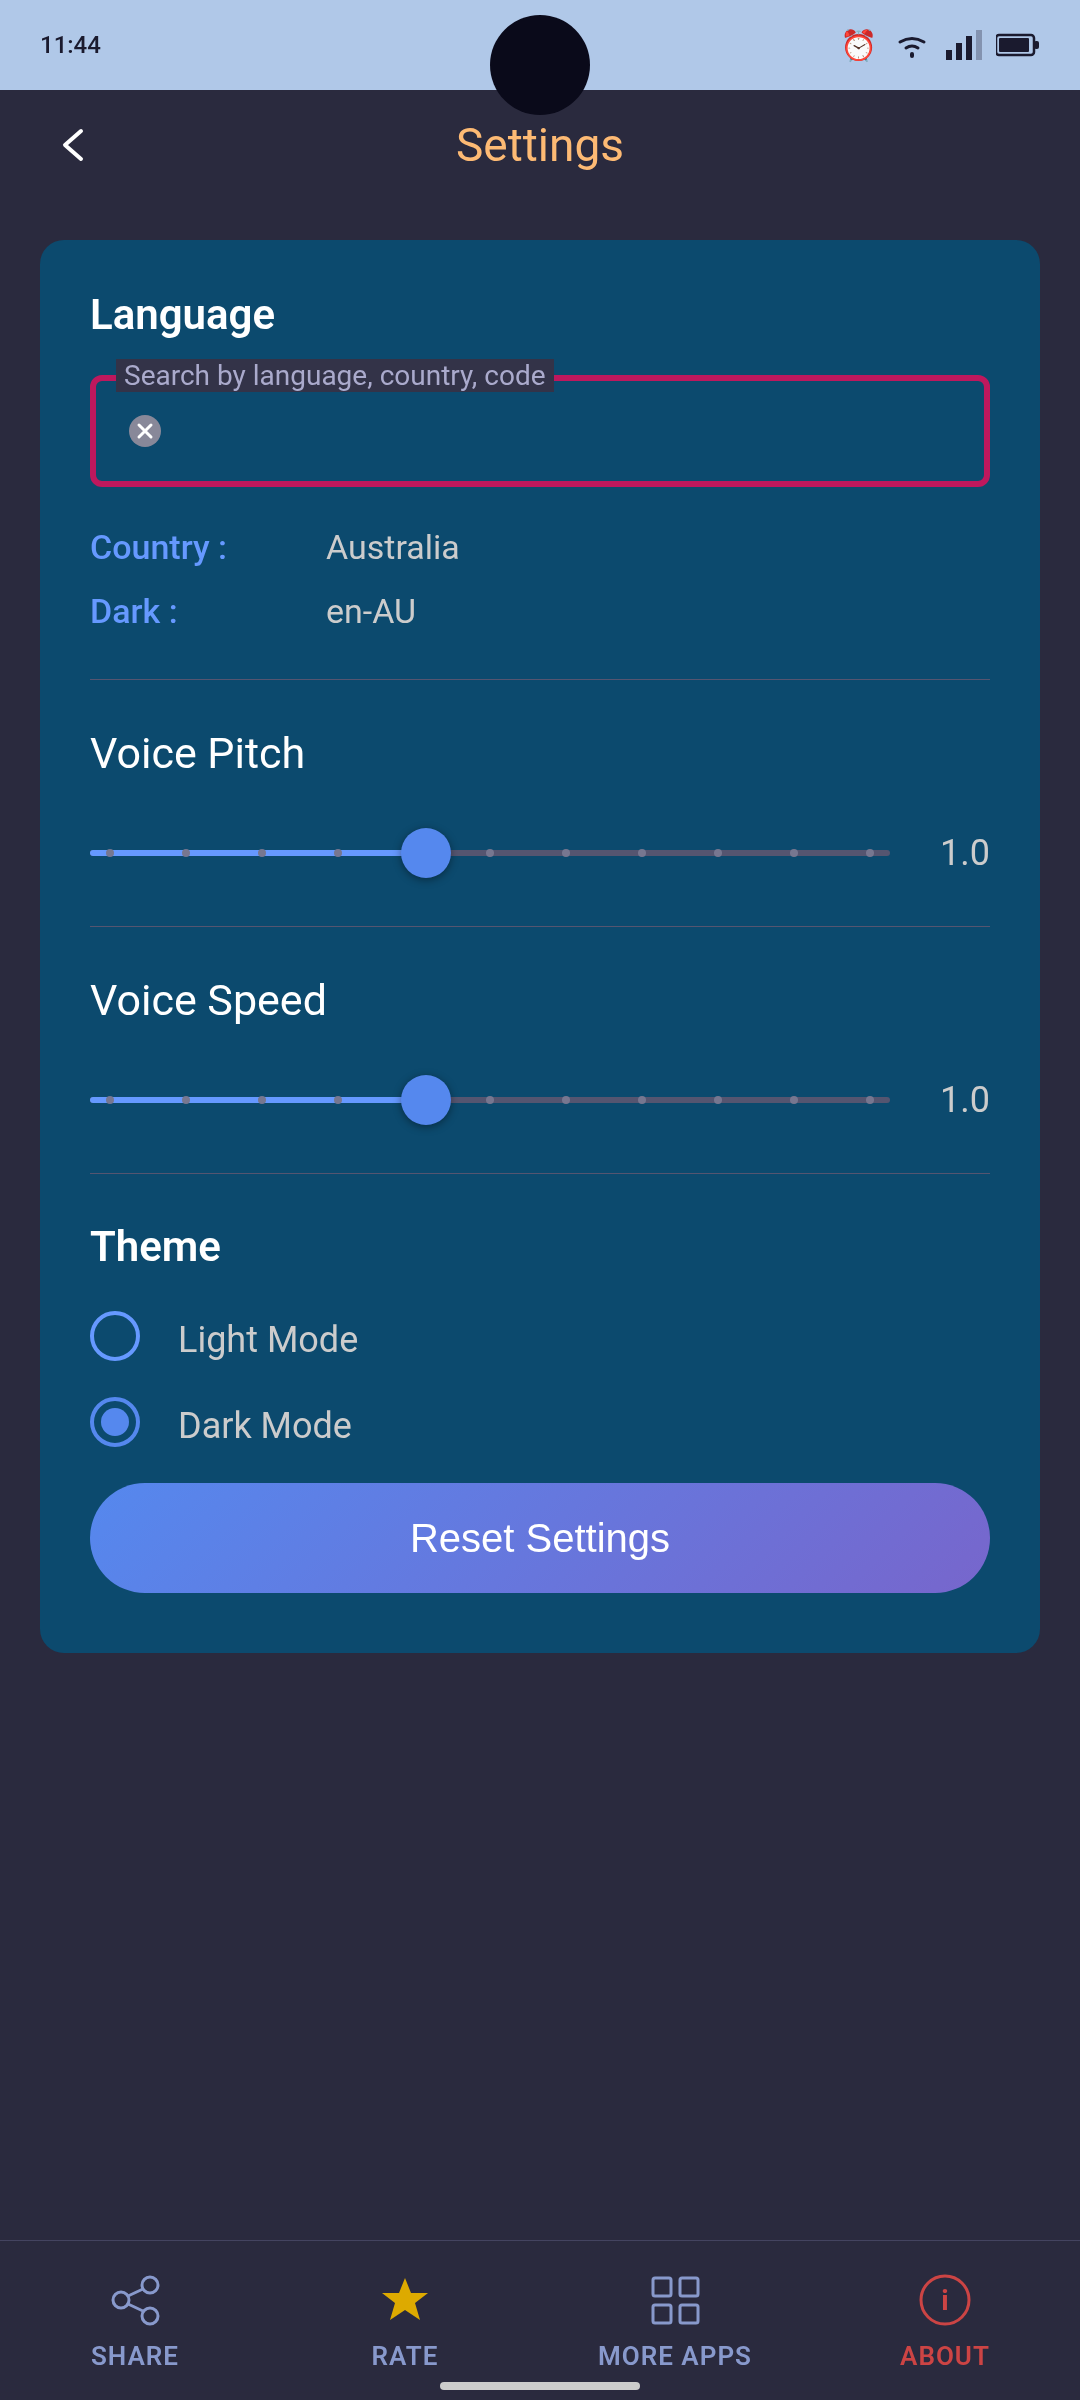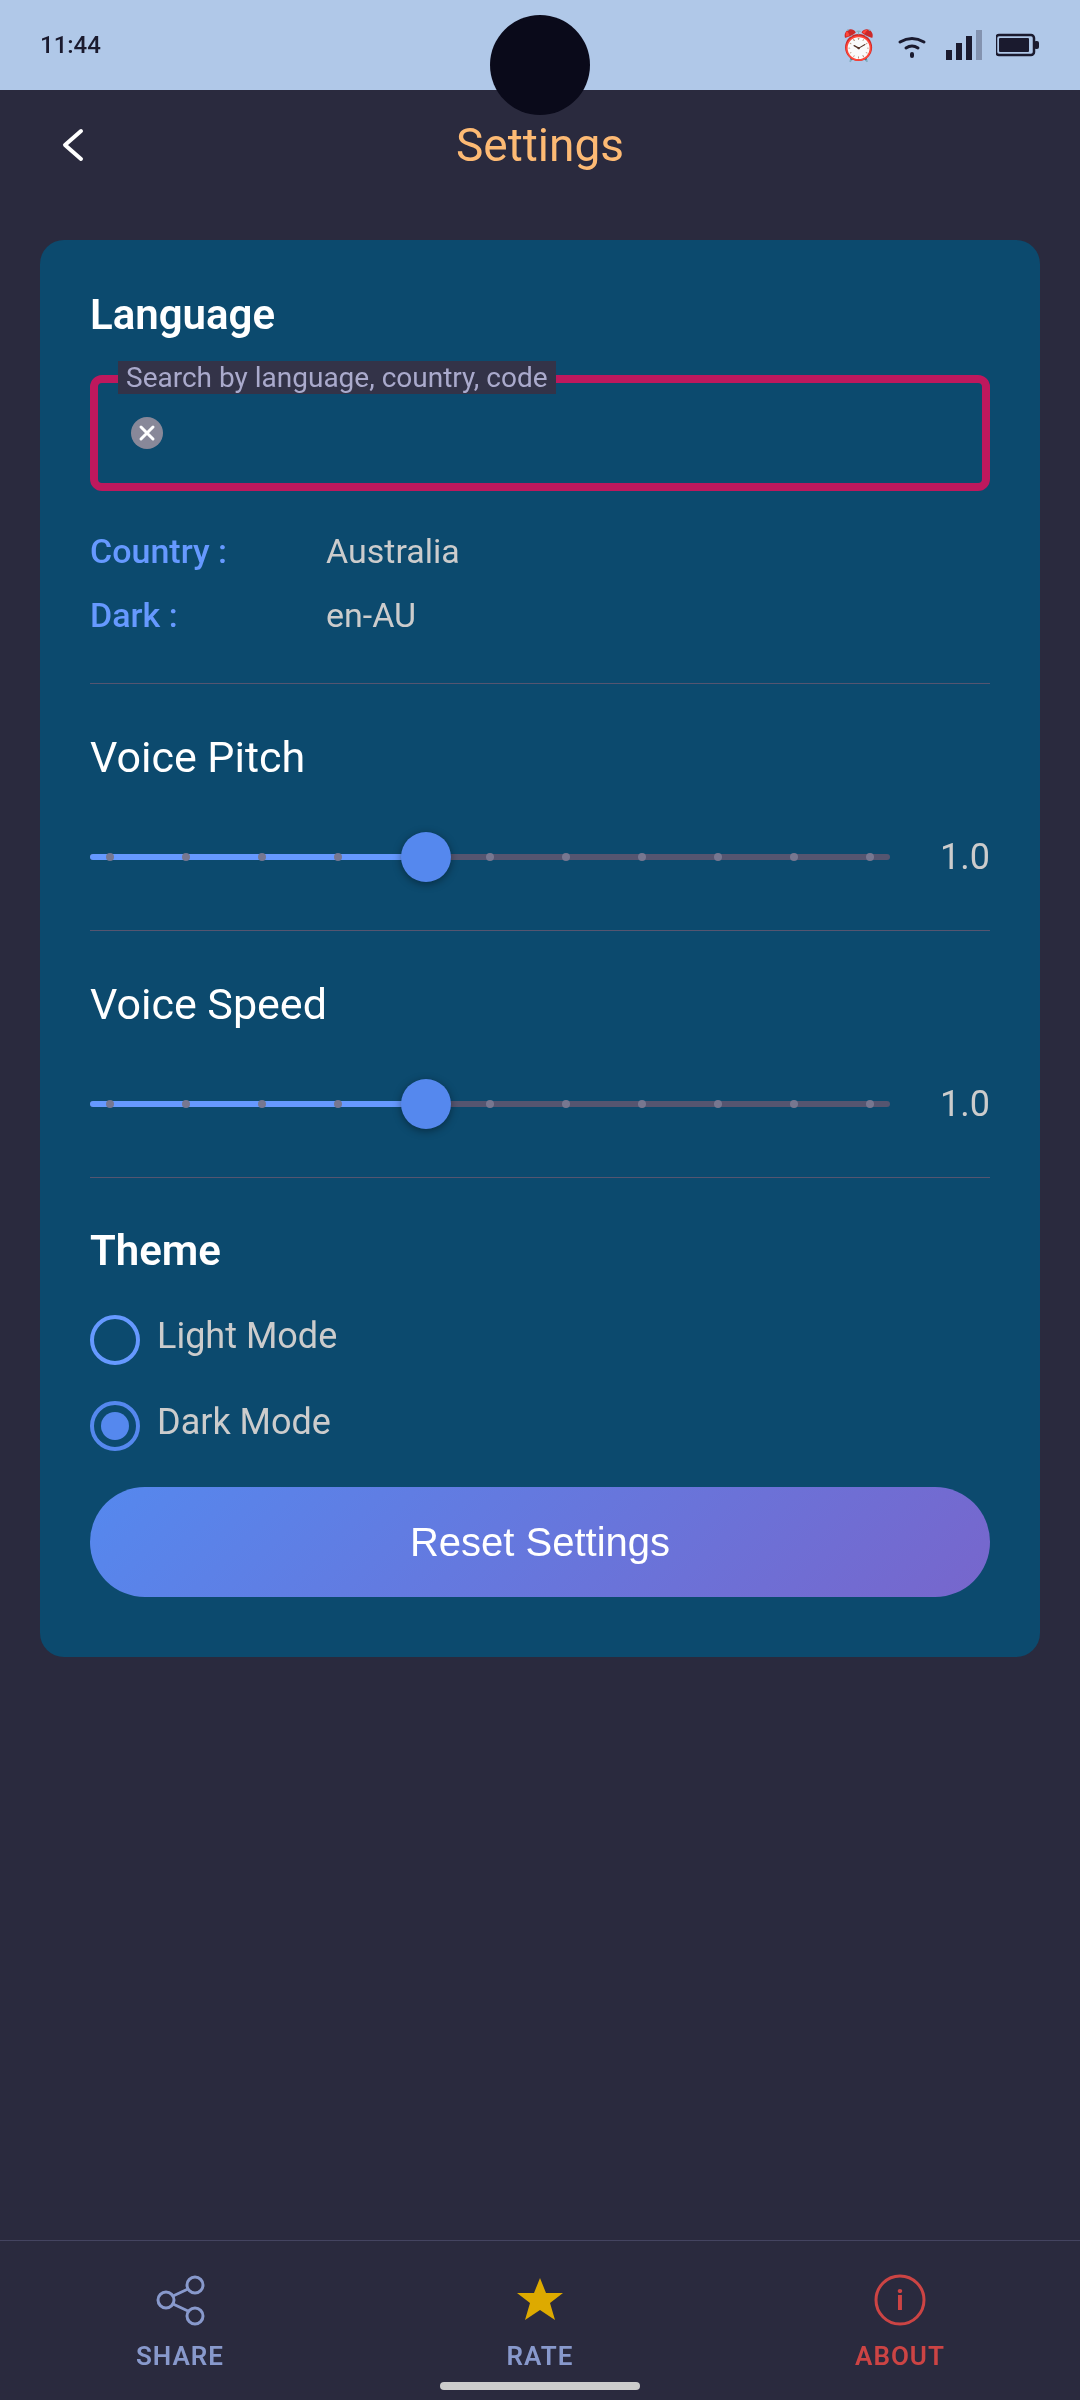--- a/index.html
+++ b/index.html
@@ -91,21 +91,21 @@
     .section-title {
       font-size: 42px;
       font-weight: 600;
       color: #ffffff;
       margin-bottom: 36px;
     }
 
     .search-field {
       position: relative;
       width: 100%;
-      border: 8px solid #be185d;
+      border: 6px solid #be185d;
       border-radius: 12px;
       margin-bottom: 40px;
     }
 
     .search-label {
       position: absolute;
       top: -22px;
       left: 20px;
       font-size: 28px;
       color: #aaaacc;
@@ -227,22 +227,22 @@
     
     .theme-section-title {
       font-size: 42px;
       font-weight: 600;
       color: #ffffff;
       margin-bottom: 40px;
     }
 
     .radio-option {
       display: flex;
-      align-items: flex-start;
-      gap: 17px;
+      align-items: flex-end;
+      gap: 38px;
       margin-bottom: 36px;
       cursor: pointer;
     }
 
     .radio-circle {
       width: 50px;
       height: 50px;
       border-radius: 50%;
       border: 4px solid #6699ff;
       display: flex;
@@ -518,20 +518,31 @@
 
   <div class="nav-item">
     <div class="nav-icon">
       <svg width="55" height="55" viewBox="0 0 55 55">
         <polygon points="27,5 33,20 50,20 37,30 42,47 27,37 12,47 17,30 4,20 21,20" fill="#ddaa00"></polygon>
       </svg>
     </div>
     <span class="nav-label nav-label-rate">RATE</span>
   </div>
 
+  <div class="nav-item">
+    <div class="nav-icon">
+      <svg width="55" height="55" viewBox="0 0 55 55">
+        <rect x="5" y="5" width="18" height="18" rx="2" stroke="#8899cc" stroke-width="3" fill="none"></rect>
+        <rect x="32" y="5" width="18" height="18" rx="2" stroke="#8899cc" stroke-width="3" fill="none"></rect>
+        <rect x="5" y="32" width="18" height="18" rx="2" stroke="#8899cc" stroke-width="3" fill="none"></rect>
+        <rect x="32" y="32" width="18" height="18" rx="2" stroke="#8899cc" stroke-width="3" fill="none"></rect>
+      </svg>
+    </div>
+    <span class="nav-label nav-label-more">MORE APPS</span>
+  </div>
 
   <div class="nav-item">
     <div class="nav-icon">
       <svg width="55" height="55" viewBox="0 0 55 55">
         <circle cx="27" cy="27" r="24" stroke="#cc4444" stroke-width="3" fill="none"></circle>
         <text x="27" y="37" text-anchor="middle" font-size="28" fill="#cc4444" font-weight="bold">i</text>
       </svg>
     </div>
     <span class="nav-label nav-label-about">ABOUT</span>
   </div>

